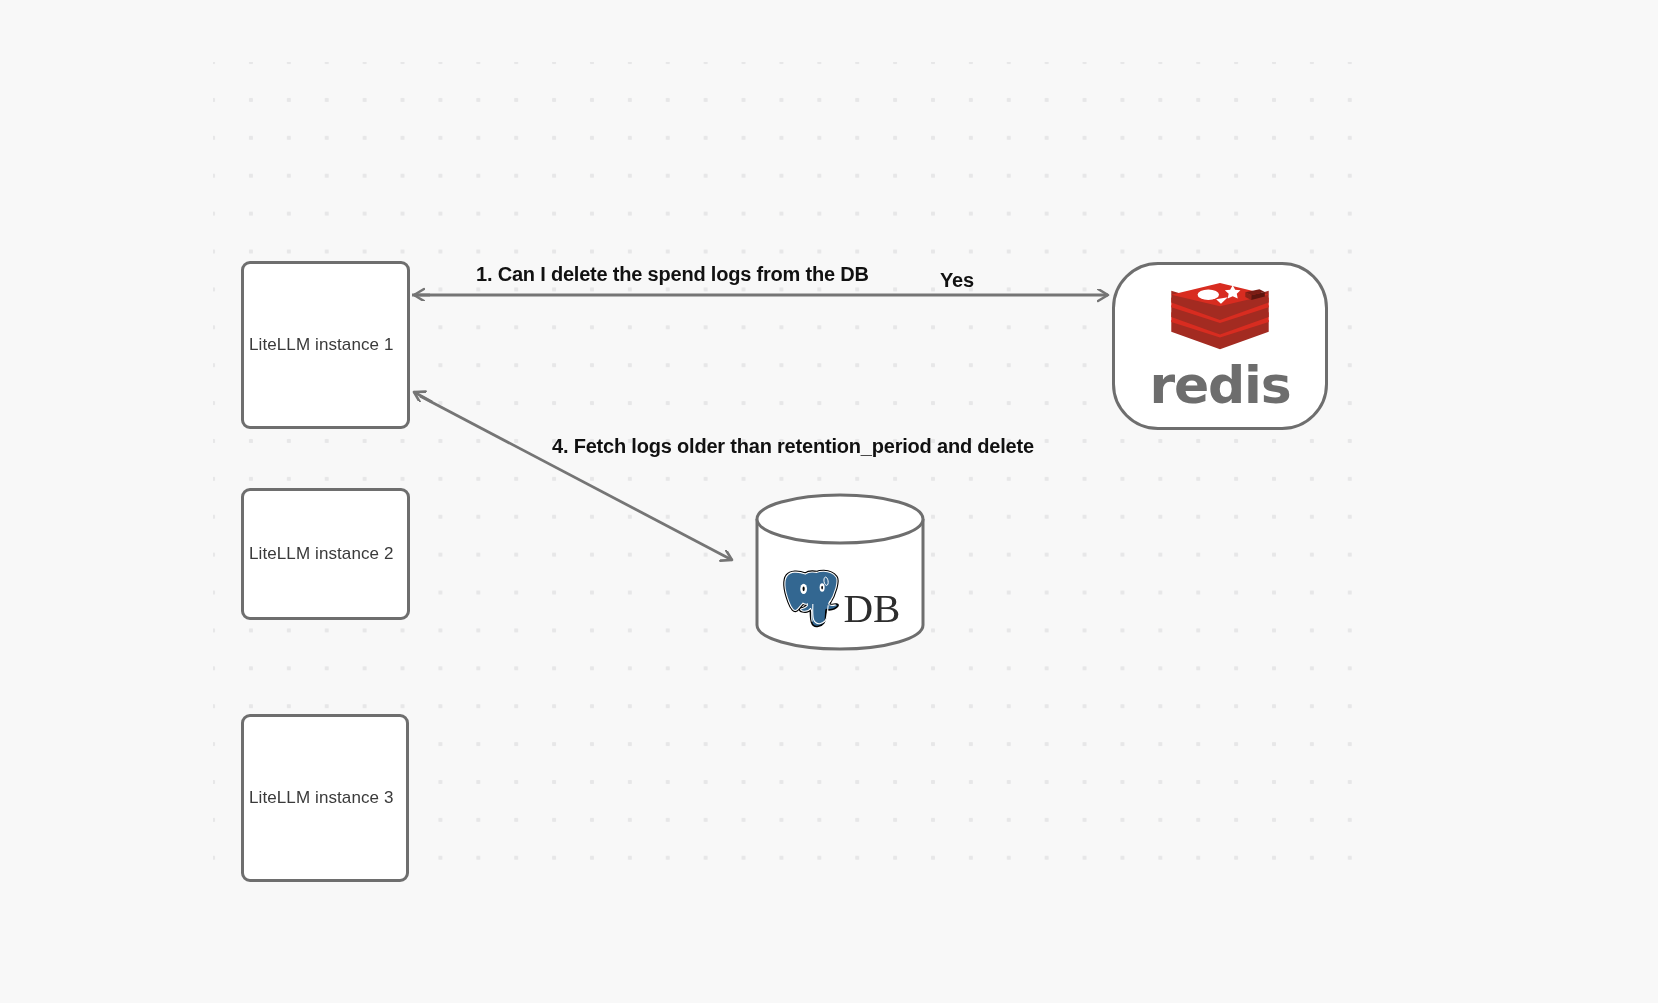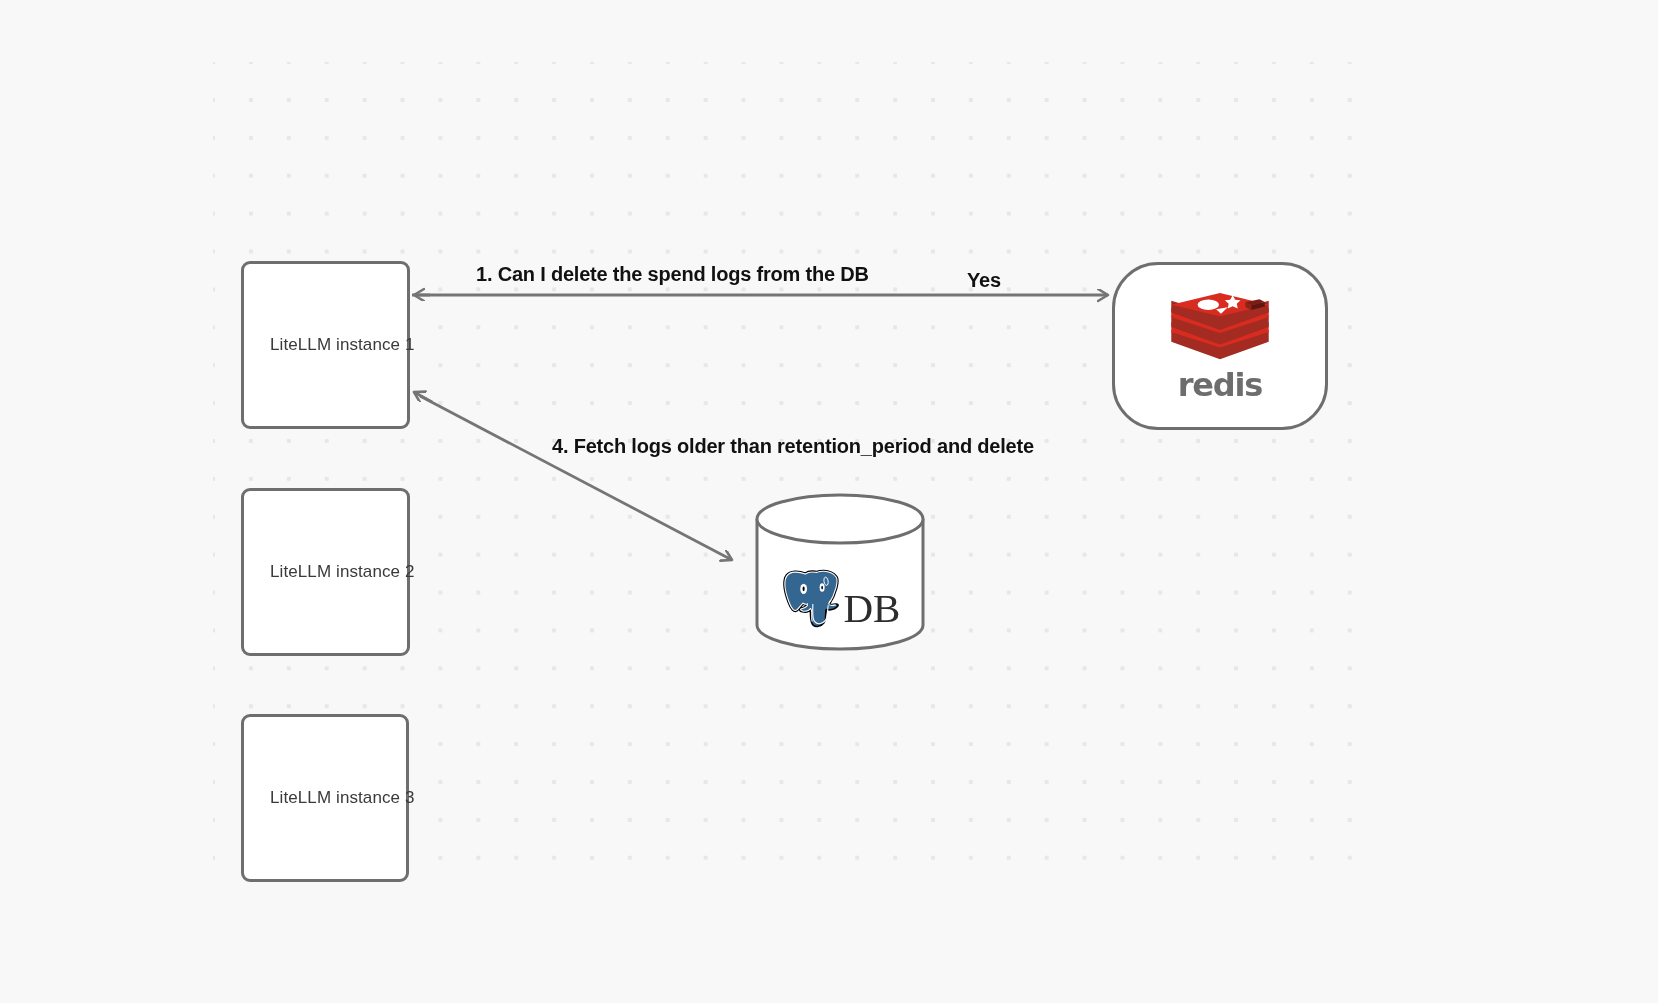--- a/index.html
+++ b/index.html
@@ -34,47 +34,47 @@
     background: #ffffff;
     border: 3px solid #6e6e6e;
     border-radius: 9px;
     display: flex;
     align-items: center;
     justify-content: flex-start;
   }
   .node-box .node-label {
     font-size: 17px;
     color: #3a3a3a;
-    padding-left: 26px;
+    padding-left: 5px;
     letter-spacing: 0.1px;
     white-space: nowrap;
   }
   #box-instance-1 { left: 241px; top: 261px; width: 169px; height: 168px; }
-  #box-instance-2 { left: 241px; top: 488px; width: 169px; height: 168px; }
+  #box-instance-2 { left: 241px; top: 488px; width: 169px; height: 132px; }
   #box-instance-3 { left: 241px; top: 714px; width: 168px; height: 168px; }
 
   
   #redis-node {
     position: absolute;
     left: 1112px;
     top: 262px;
     width: 216px;
     height: 168px;
     background: #ffffff;
     border: 3px solid #6e6e6e;
     border-radius: 46px;
     display: flex;
     flex-direction: column;
     align-items: center;
     justify-content: center;
   }
   #redis-logo-stack { width: 108px; height: 76px; display: block; }
   #redis-wordmark {
     font-family: "DejaVu Sans", sans-serif;
-    font-size: 32px;
+    font-size: 52px;
     font-weight: 700;
     color: #6d6d6d;
     letter-spacing: -1.2px;
     line-height: 1;
     margin-top: 2px;
   }
 
   
   #db-node {
     position: absolute;
@@ -115,21 +115,21 @@
   .edge-label {
     position: absolute;
     font-family: "Liberation Sans", sans-serif;
     font-weight: bold;
     font-size: 20px;
     color: #111111;
     white-space: nowrap;
     letter-spacing: -0.2px;
   }
   #label-step-1 { left: 476px; top: 263px; }
-  #label-yes    { left: 967px; top: 269px; }
+  #label-yes    { left: 940px; top: 269px; }
   #label-step-2 { left: 552px; top: 435px; }
 </style>
 </head>
 <body>
 
 <div id="canvas">
 
   <div id="dot-grid"></div>
 
   <svg id="connectors" viewBox="0 0 1658 1003" xmlns="http://www.w3.org/2000/svg">

